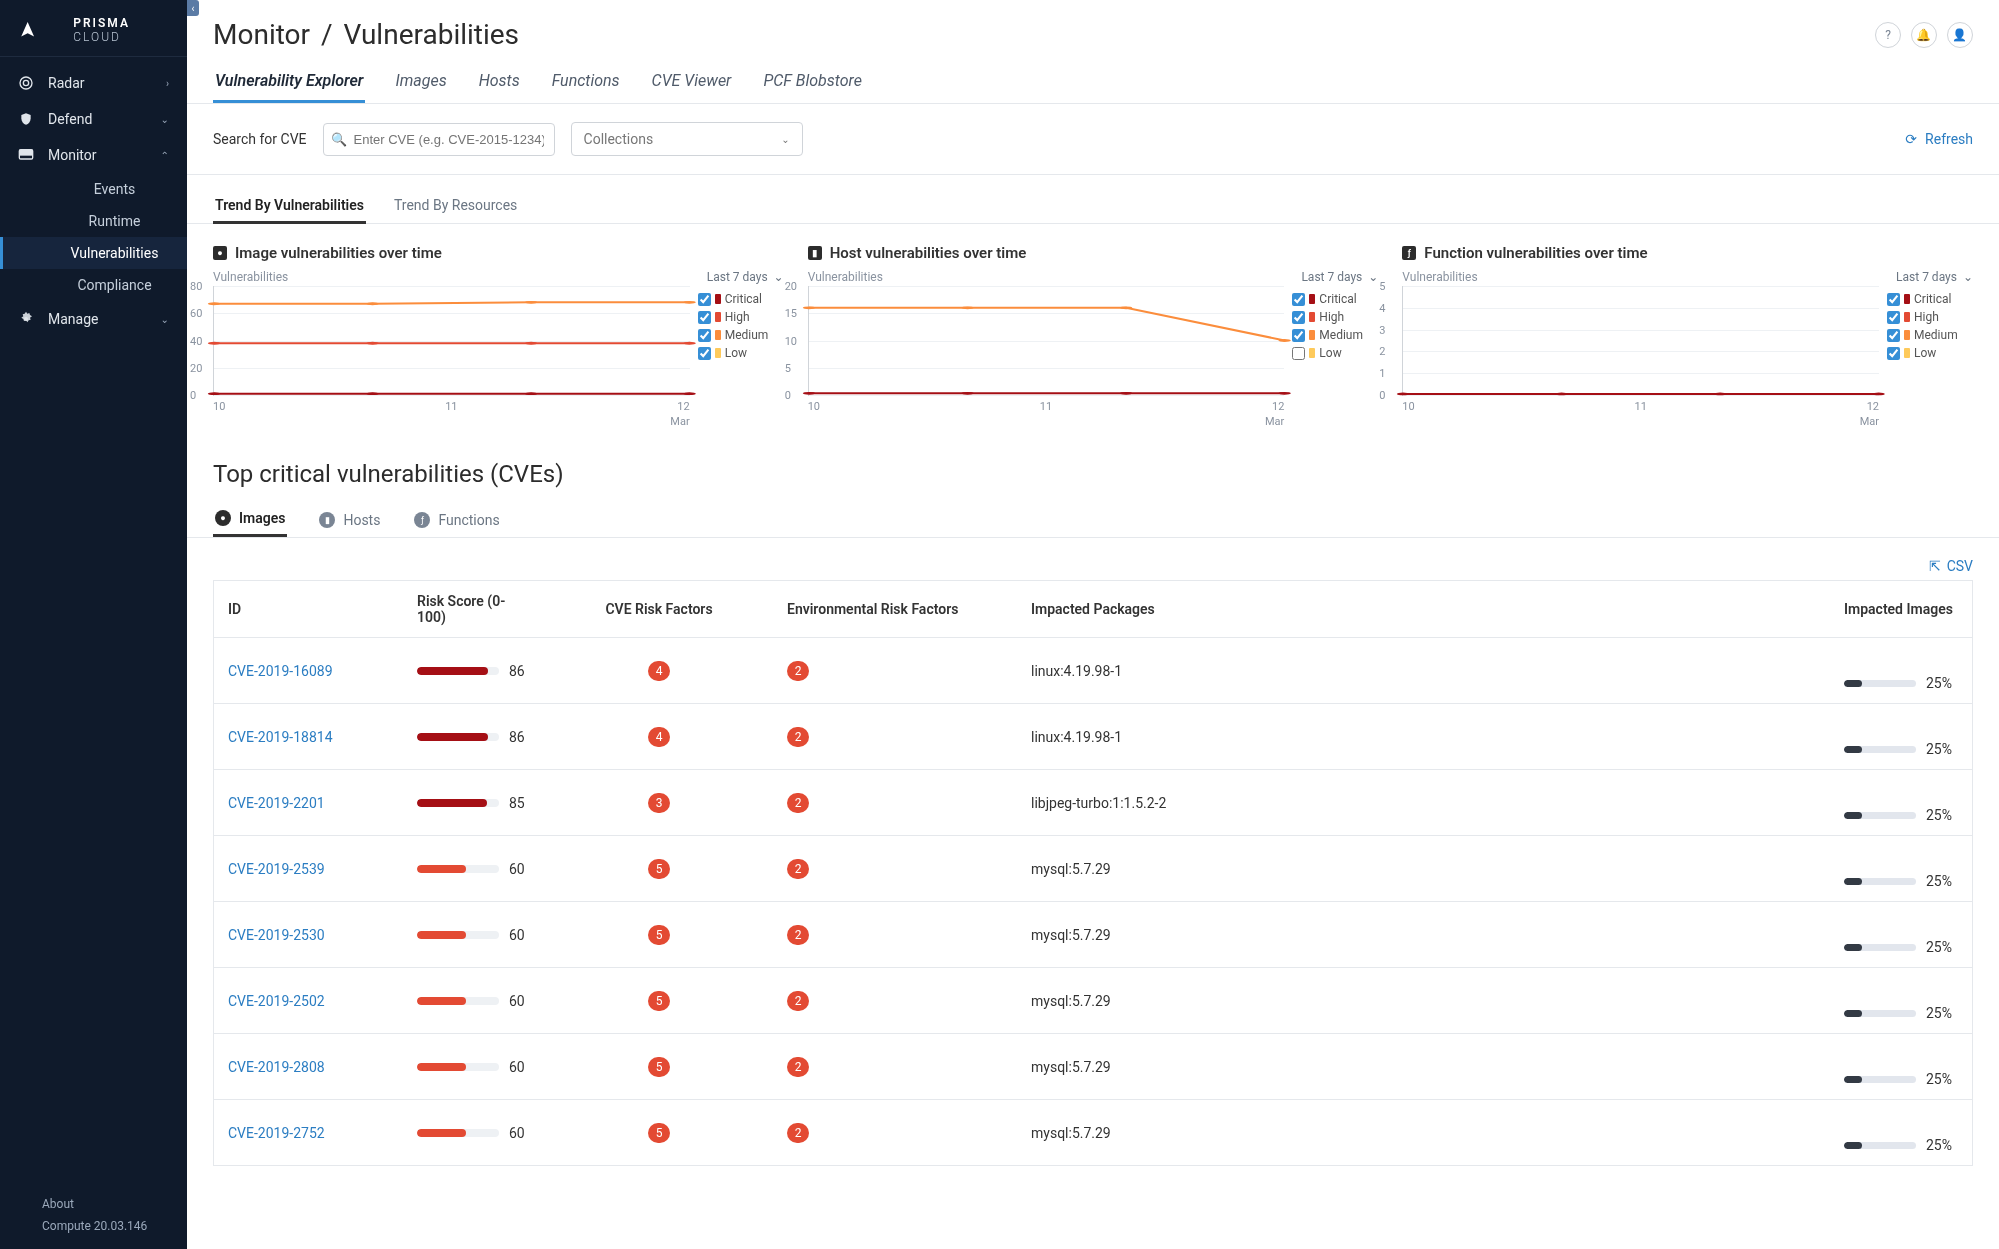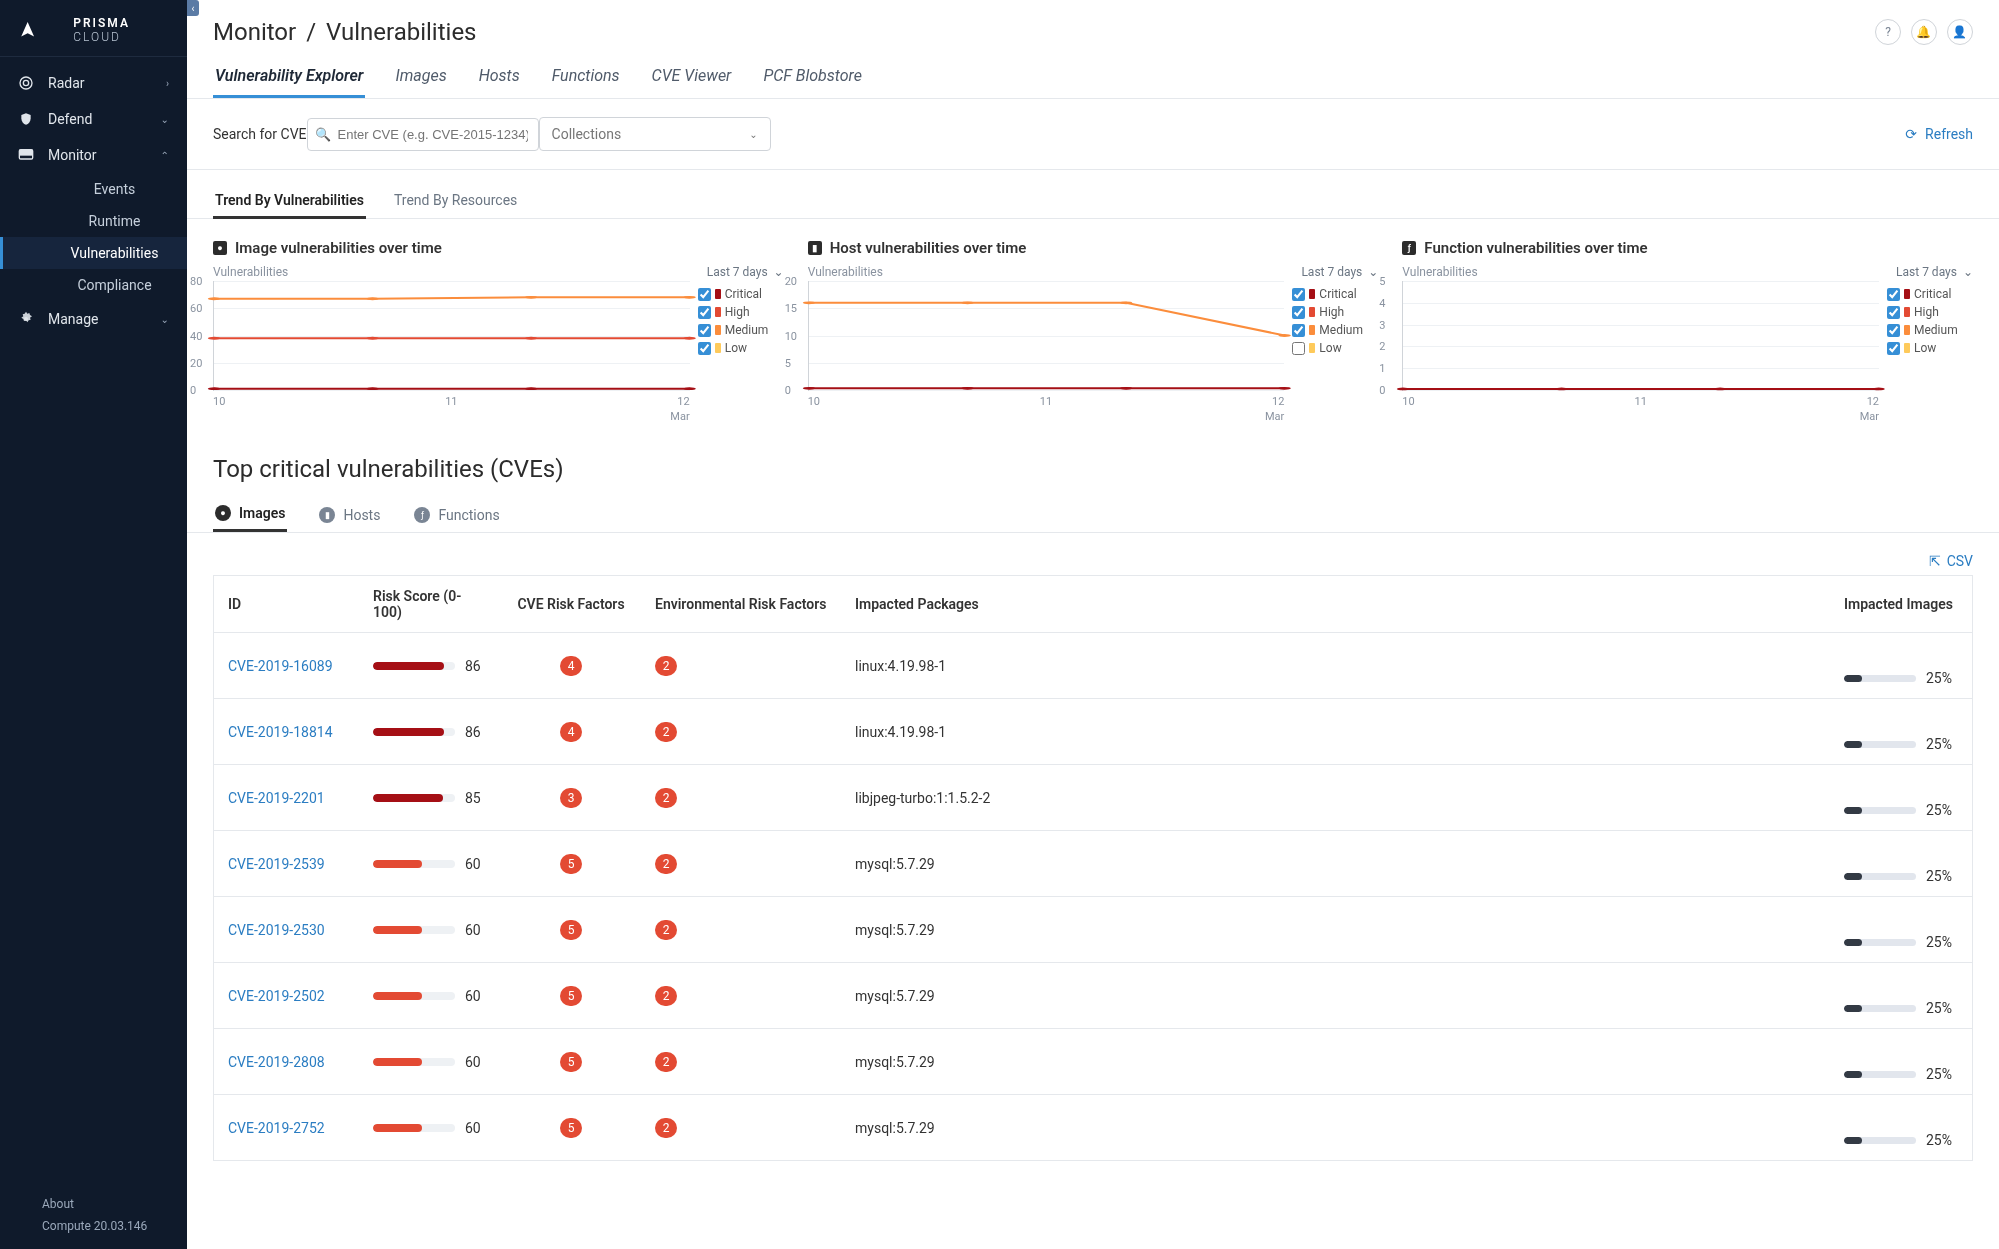--- a/index.html
+++ b/index.html
@@ -19,32 +19,32 @@
 .nav-item .chev { margin-left: auto; font-size: 10px; color: #9aa8ba; }
 .subnav { padding-left: 0; text-align: center; }
 .subnav-item { padding: 8px 18px 8px 60px; cursor: pointer; color: #c5cfdb; font-size: 14px; }
 .subnav-item.active { background: #16253d; border-left: 3px solid #368fd6; padding-left: 57px; color: #fff; }
 .sidebar-footer { padding: 12px 14px; color: #9aa8ba; font-size: 12px; margin-left: 28px; }
 .sidebar-footer div { padding: 4px 0; }
 
 
 .main { flex: 1; display: flex; flex-direction: column; overflow: hidden; }
 .topbar { display: flex; align-items: center; padding: 18px 26px 10px; }
-.page-title { font-size: 24px; font-weight: 400; color: #2c2c2c; }
+.page-title { font-size: 28px; font-weight: 400; color: #2c2c2c; }
 .page-title .sep { margin: 0 4px; }
 .top-icons { margin-left: auto; display: flex; gap: 10px; }
 .circ-btn { width: 26px; height: 26px; border: 1px solid #d0d4d9; border-radius: 50%; display: flex; align-items: center; justify-content: center; color: #7a8594; cursor: pointer; font-size: 12px; }
 
 .tabs-primary { display: flex; gap: 28px; padding: 0 26px; border-bottom: 1px solid #e5e8ec; }
 .tabs-primary .tab { padding: 10px 2px; cursor: pointer; color: #505b6a; font-size: 16px; font-style: italic; }
 .tabs-primary .tab.active { color: #1f2937; font-weight: 600; border-bottom: 3px solid #368fd6; }
 
 .content-scroll { flex:1; overflow-y:auto; }
 
-.toolbar { display: flex; align-items: center; padding: 18px 26px; border-bottom: 1px solid #e5e8ec; }
+.toolbar { display: flex; align-items: center; padding: 18px 26px; gap: 16px; border-bottom: 1px solid #e5e8ec; }
 .toolbar-label { font-size: 14px; color: #333; }
 .search-box { position: relative; }
 .search-box input { width: 232px; padding: 8px 10px 8px 30px; border: 1px solid #d0d4d9; border-radius: 4px; font-size: 13px; }
 .search-box .sicon { position: absolute; left: 9px; top: 50%; transform: translateY(-50%); color: #8a93a0; font-size: 13px; }
 .select-box { border: 1px solid #d0d4d9; border-radius: 4px; padding: 8px 12px; width: 232px; display: flex; align-items: center; color: #777; cursor: pointer; }
 .select-box .dd { margin-left: auto; font-size: 10px; }
 .refresh { margin-left: auto; display: flex; align-items: center; gap: 8px; color: #2b7dc2; cursor: pointer; font-size: 14px; }
 
 .trend-tabs { display: flex; gap: 26px; padding: 14px 26px 0; }
 .trend-tabs .ttab { padding: 8px 2px; cursor: pointer; color: #6b7683; font-size: 14px; }
@@ -77,21 +77,21 @@
 .scope-tabs { display:flex; gap:30px; padding: 0 26px; border-bottom:1px solid #e5e8ec; }
 .scope-tabs .stab { display:flex; align-items:center; gap:8px; padding:8px 2px; cursor:pointer; color:#6b7683; font-size:14px; }
 .scope-tabs .stab.active { color:#222; font-weight:600; border-bottom:3px solid #333; }
 .stab .sicon2 { width:16px; height:16px; border-radius:50%; display:inline-flex; align-items:center; justify-content:center; background:#7a8594; color:#fff; font-size:9px; }
 .stab.active .sicon2 { background:#2c2c2c; }
 
 .csv-row { display:flex; padding:20px 26px 6px; }
 .csv-link { margin-left:auto; color:#2b7dc2; display:flex; align-items:center; gap:6px; cursor:pointer; }
 
 .table { padding: 0 26px 40px; }
-.thead, .trow { display:flex; align-items:center; }
+.thead, .trow { display:flex; align-items:center;gap:44px; }
 .thead { border:1px solid #e5e8ec; font-weight:600; color:#333; }
 .trow { border:1px solid #e5e8ec; border-top:none; }
 .th, .td { padding:12px 14px; }
 .col-id { width:145px; }
 .col-risk { width:142px; }
 .col-cverf { width:140px; text-align:center; }
 .col-envrf { width:200px; }
 .col-pkg { flex:1; }
 .col-img { width:142px; }
 .cve-link { color:#2b7dc2; cursor:pointer; }

